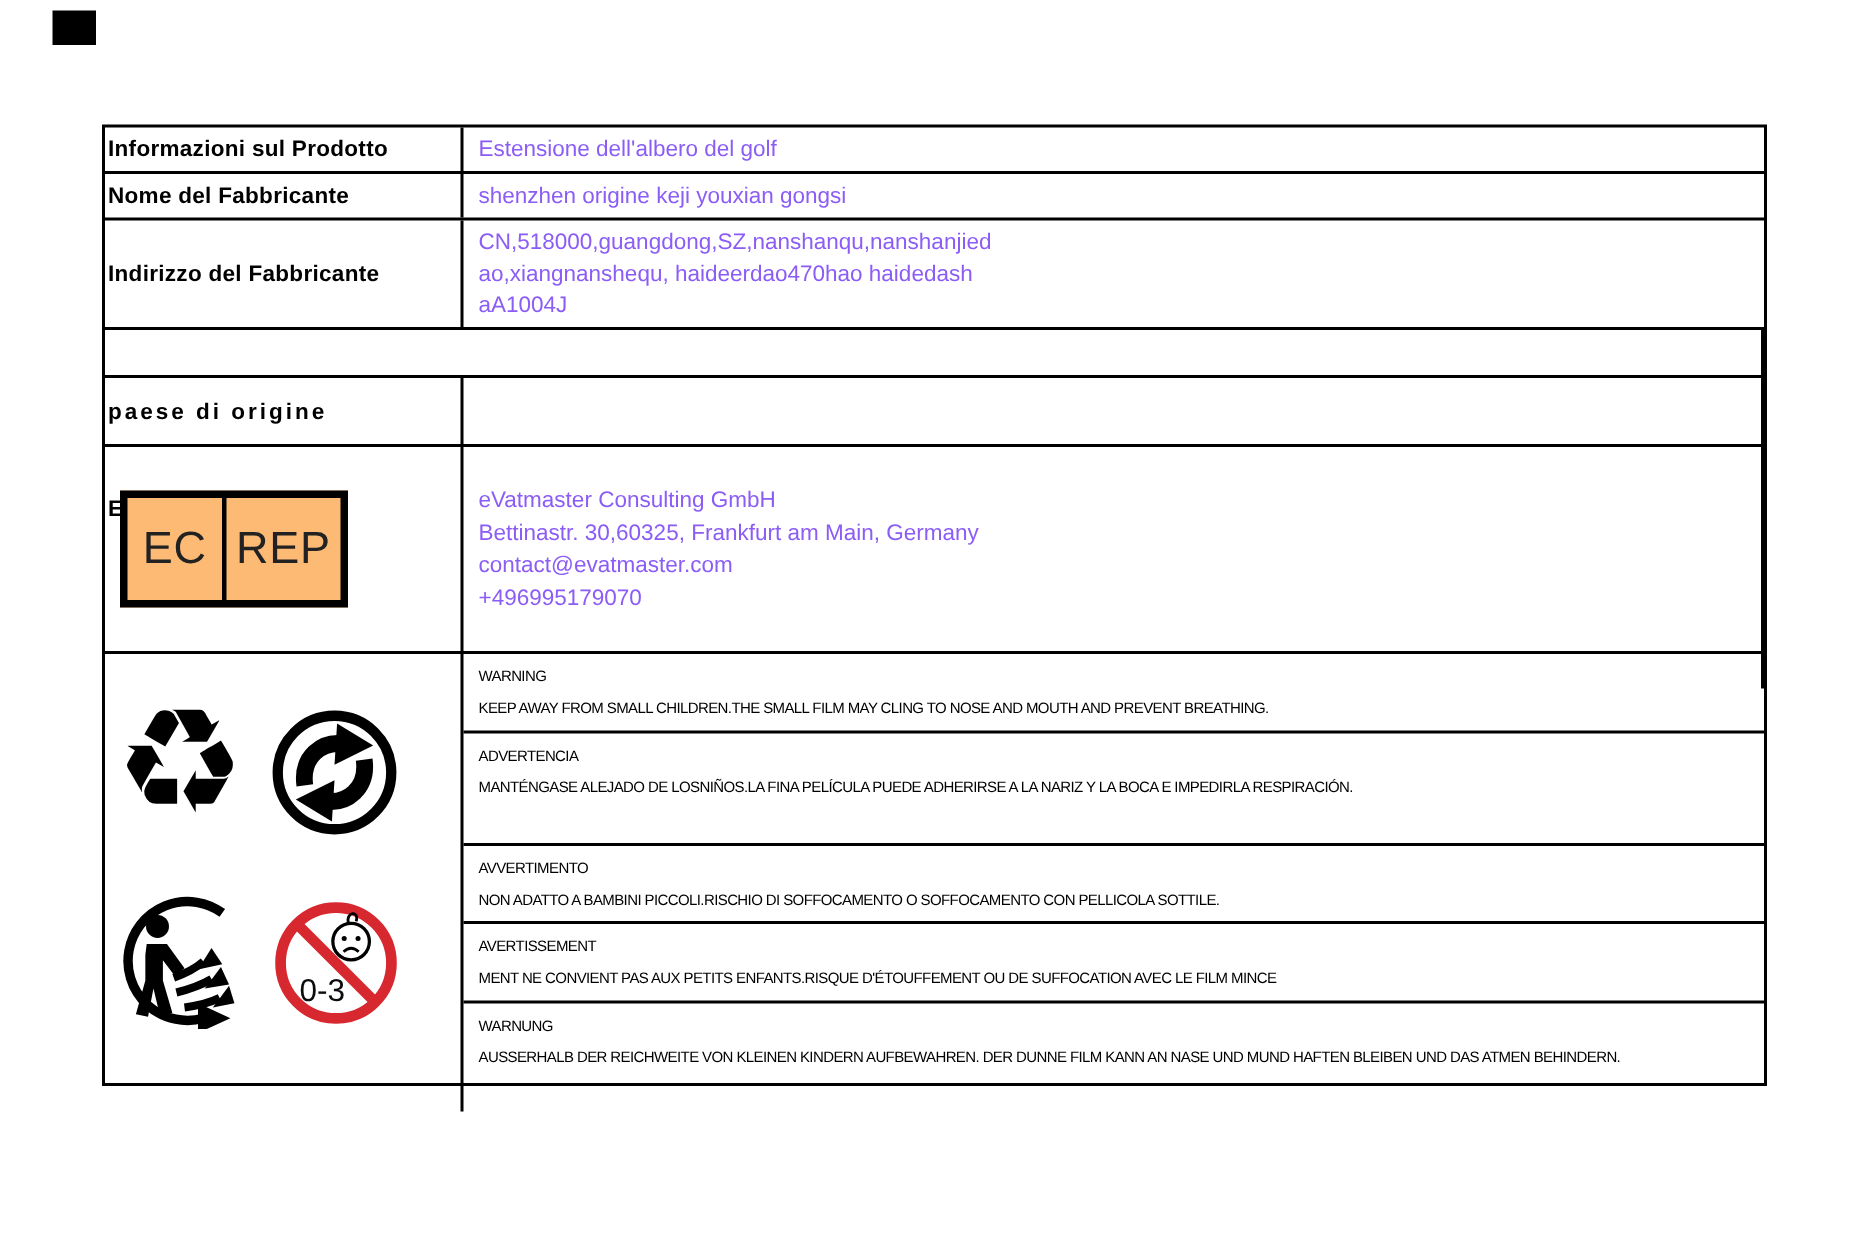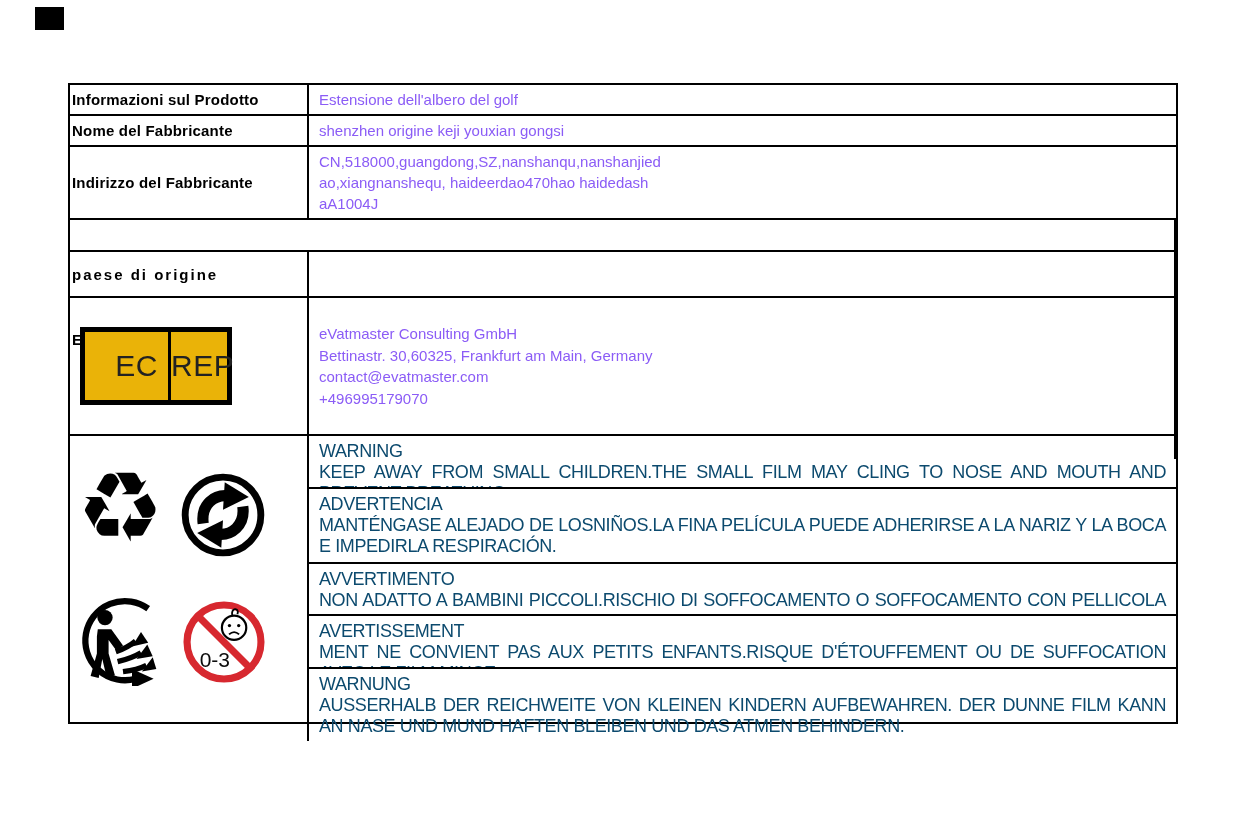--- a/index.html
+++ b/index.html
@@ -31,36 +31,36 @@
     flex:1; display:flex; flex-direction:column; justify-content:center;
     padding:0 12px 0 10px; font-size:15px; color:#8b5cf6; line-height:21px;
   }
   .pre { white-space:pre-line; }
   .r6 .value { line-height:21.5px; }
 
   
   .ecrep-cell { flex:0 0 239px; border-right:2px solid #000; display:flex; align-items:center; }
   .ecrep-box {
     width:152px; height:78px; margin-left:10px;
-    border:5px solid #000; display:flex; background:#eab308;padding-left:20px;
+    border:5px solid #000; display:flex; background:#fdba74;
   }
   .ecrep-box .half {
     display:flex; align-items:center; justify-content:center;
     font-size:30px; letter-spacing:0.5px; color:#222;
   }
   .ec { flex:0 0 66px; border-right:3px solid #000; }
   .rep { flex:1; }
 
   
   .icons-cell { flex:0 0 239px; border-right:2px solid #000; position:relative; }
   .warnings { flex:1; display:flex; flex-direction:column; }
   .warn { border-bottom:2px solid #000; padding:5px 10px 0 10px; overflow:hidden; }
   .warn:last-child { border-bottom:none; }
   .w1 { height:53px; } .w2 { height:75px; } .w3 { height:52px; } .w4 { height:53px; } .w5 { height:72px; }
-  .wt, .wb { font-size:18px; line-height:21px; letter-spacing:-0.4px; color:#0c4a6e; }
+  .wt, .wb { font-size:10px; line-height:21px; letter-spacing:-0.4px; color:#000000; }
   .wb { text-align:justify; }
 
   
   .icon { position:absolute; }
   .mobius { left:2px; top:24px; width:96px; height:96px;
     font-family:"DejaVu Sans", sans-serif; font-size:97px; line-height:96px;
     color:#000; text-align:center; }
   .greendot { left:110px; top:36px; }
   .triman  { left:8px;  top:160px; }
   .zero3   { left:112px; top:164px; }

